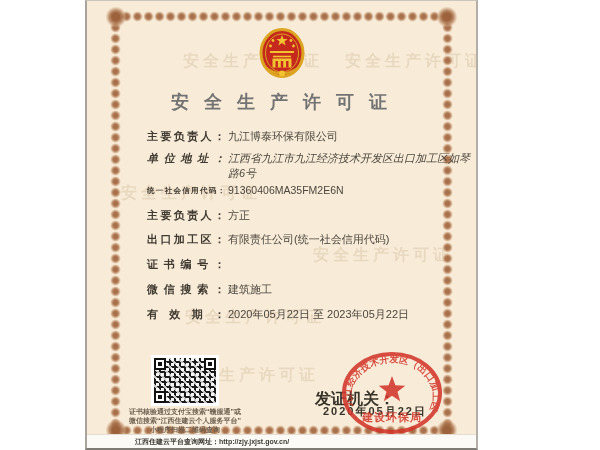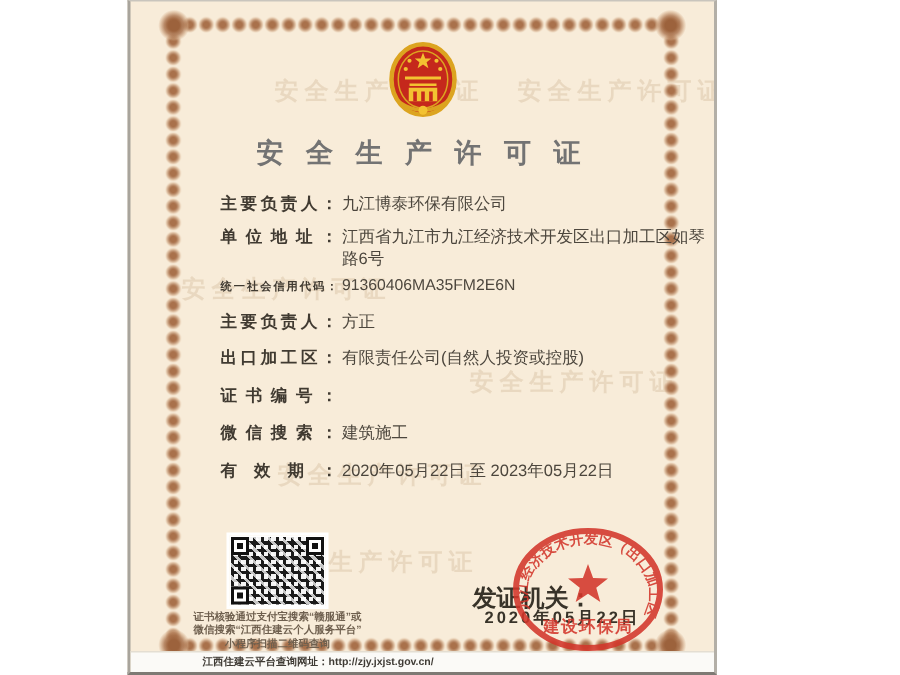--- a/index.html
+++ b/index.html
@@ -118,35 +118,35 @@
         <circle cx="24" cy="46.5" r="3" fill="#f3c231"></circle>
       </svg>
 
       <div class="title">安 全 生 产 许 可 证</div>
 
       <div class="fields">
         <div class="row">
           <span class="lbl">主要负责人：</span>
           <span class="val">九江博泰环保有限公司</span>
         </div>
-        <div class="row" style="margin-bottom:2px;">
+        <div class="row" style="margin-bottom:2px;font-style:italic;">
           <span class="lbl">单位地址：</span>
           <span class="val">江西省九江市九江经济技术开发区出口加工区如琴路6号</span>
         </div>
         <div class="row code gap">
           <span class="lbl">统一社会信用代码：</span>
           <span class="val">91360406MA35FM2E6N</span>
         </div>
         <div class="row gap">
           <span class="lbl">主要负责人：</span>
           <span class="val">方正</span>
         </div>
         <div class="row gap">
           <span class="lbl">出口加工区：</span>
-          <span class="val">有限责任公司(自然人投资或控股)</span>
+          <span class="val">有限责任公司(统一社会信用代码)</span>
         </div>
         <div class="row gap">
           <span class="lbl">证书编号：</span>
         </div>
         <div class="row gap">
           <span class="lbl">微信搜索：</span>
           <span class="val">建筑施工</span>
         </div>
         <div class="row">
           <span class="lbl">有效期：</span>

